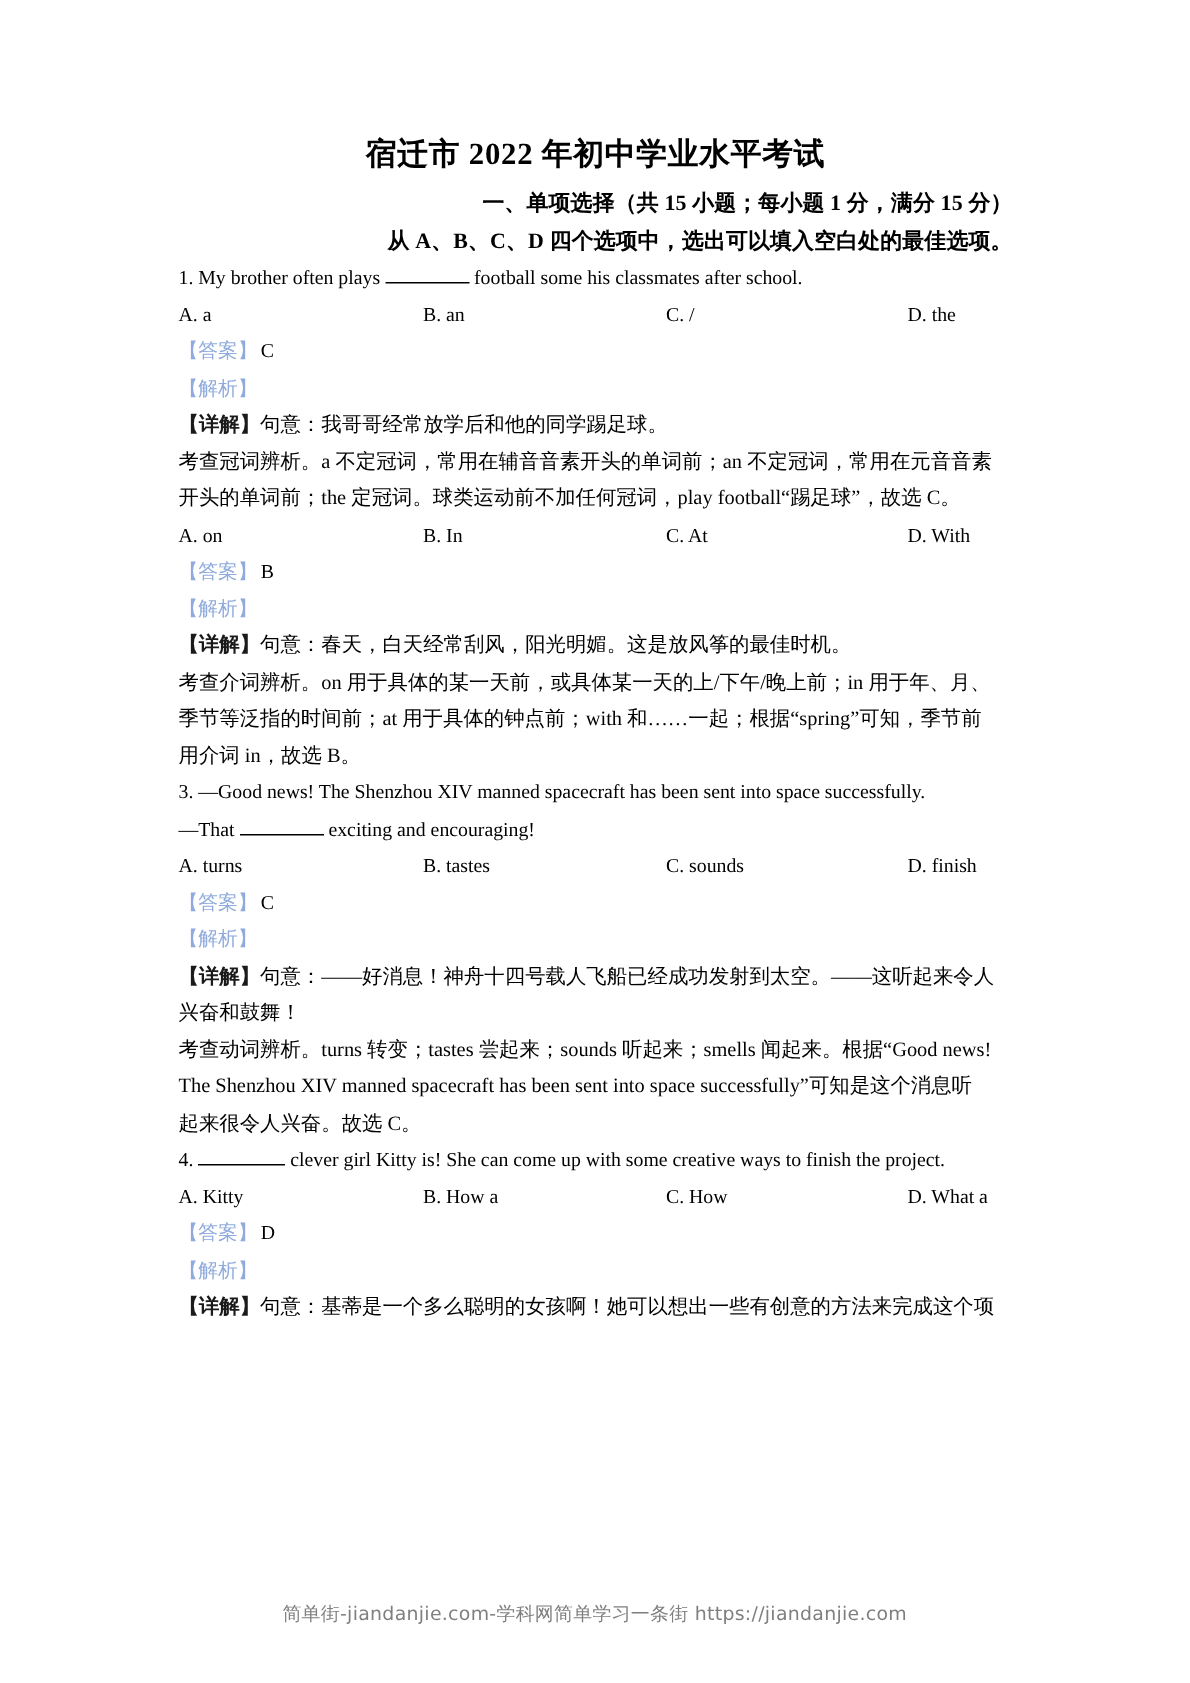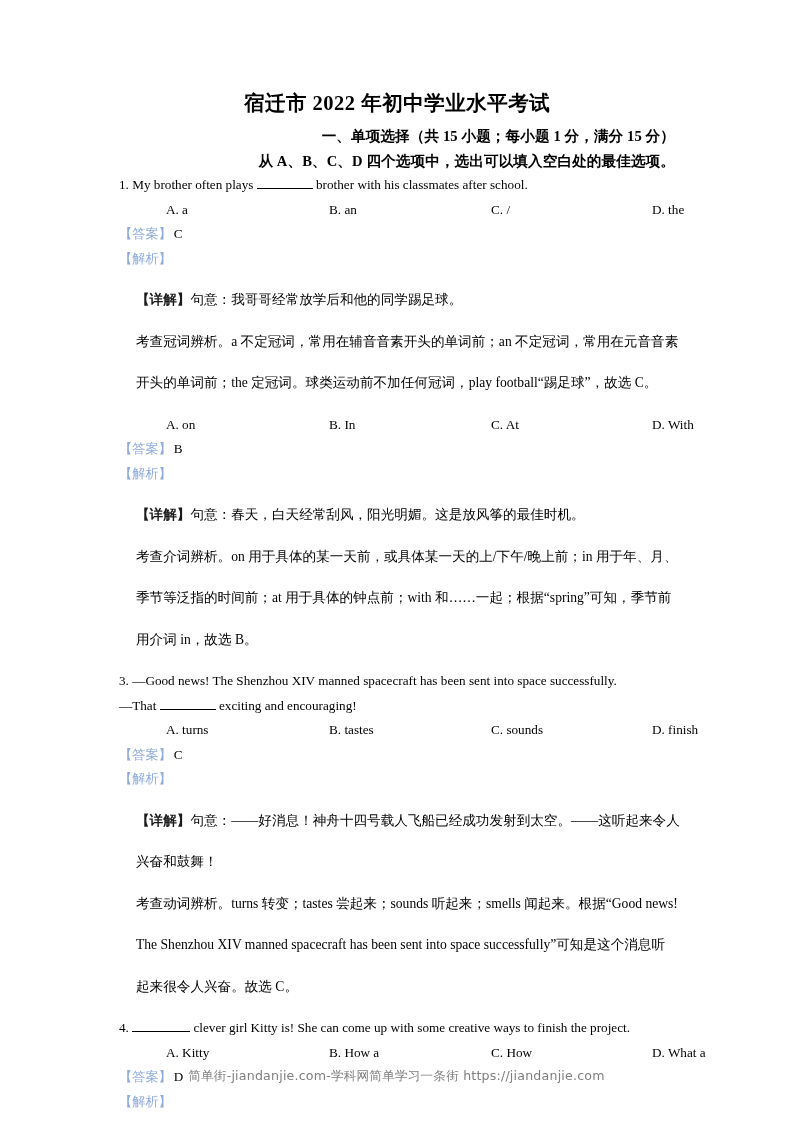--- a/index.html
+++ b/index.html
@@ -58,31 +58,30 @@
   }
   .q-stem {
     font-size: 13.2px;
     line-height: 24.5px;
     margin: 0;
     white-space: nowrap;
   }
   .cn {
     font-size: 13.6px;
     line-height: 24.5px;
-    margin: 17px;
+    margin: 0;
     white-space: nowrap;
   }
 
   
   .options {
     position: relative;
     height: 24.5px;
     font-size: 13.2px;
     line-height: 24.5px;
-    margin-left: 47px;
   }
   .options .opt {
     position: absolute;
     top: 0;
     white-space: nowrap;
   }
   .options .opt.a { left: 0px; }
   .options .opt.b { left: 163px; }
   .options .opt.c { left: 325px; }
   .options .opt.d { left: 486px; }
@@ -137,21 +136,21 @@
 
 <div class="page">
 
   <div class="content">
 
     <div class="doc-title">宿迁市 2022 年初中学业水平考试</div>
 
     <div class="section-head">一、单项选择（共 15 小题；每小题 1 分，满分 15 分）</div>
     <div class="section-head">从 A、B、C、D 四个选项中，选出可以填入空白处的最佳选项。</div>
 
-    <div class="q-stem"><span>1. My brother often plays </span><span class="blank w1"></span><span> brother with his classmates after school.</span></div>
+    <div class="q-stem"><span>1. My brother often plays </span><span class="blank w1"></span><span> football some his classmates after school.</span></div>
 
     <div class="options">
       <span class="opt a">A. a</span>
       <span class="opt b">B. an</span>
       <span class="opt c">C. /</span>
       <span class="opt d">D. the</span>
     </div>
 
     <div class="tagline"><span class="tag-blue">【答案】</span><span class="ans-val">C</span></div>
     <div class="tagline"><span class="tag-blue">【解析】</span></div>

